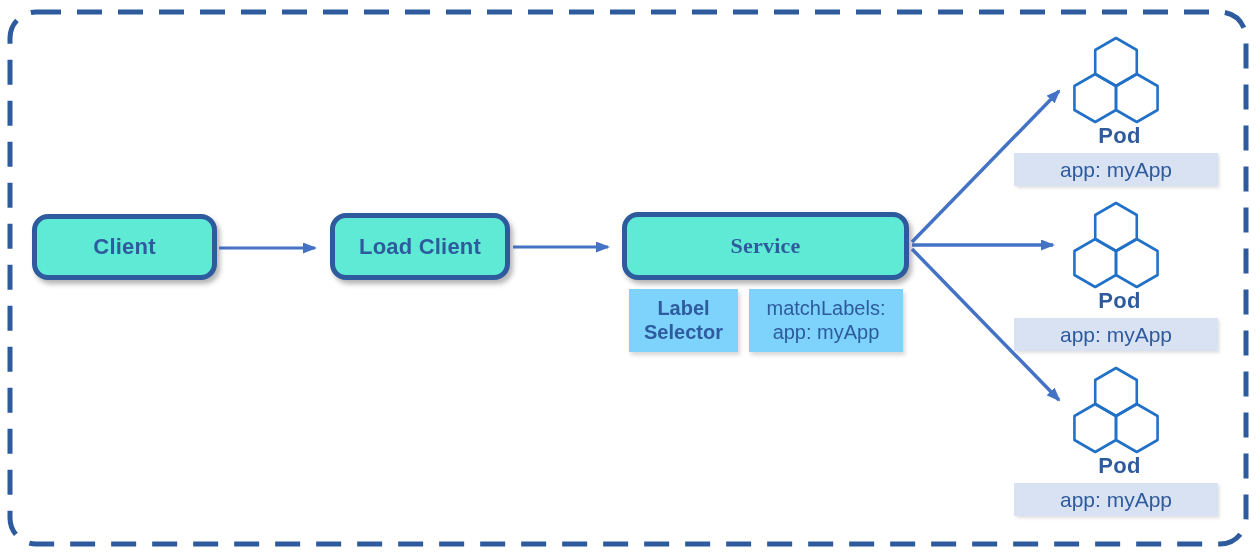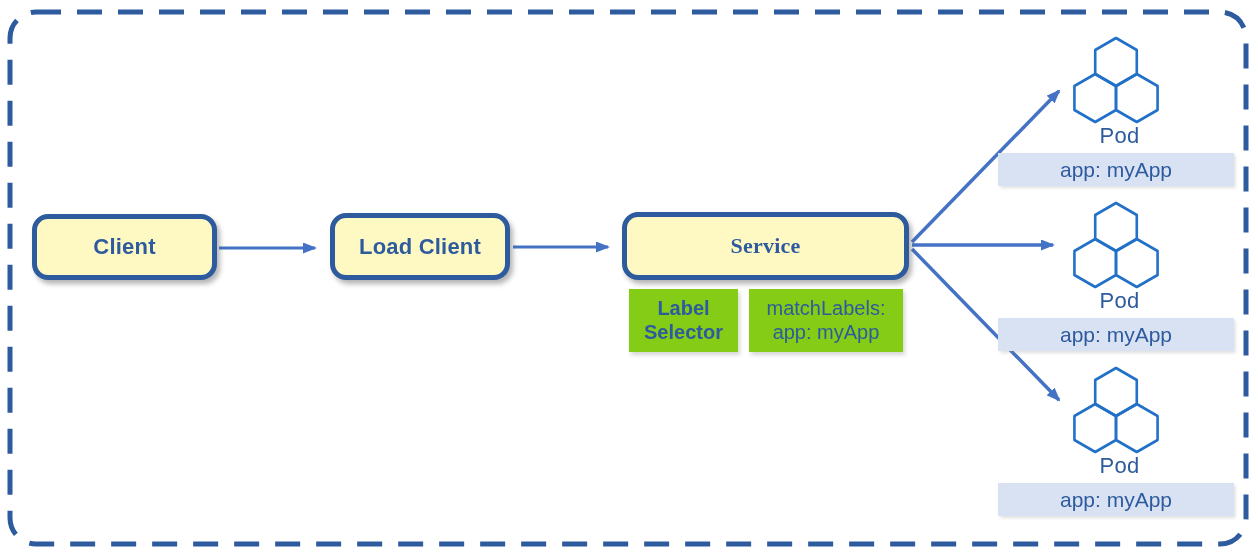--- a/index.html
+++ b/index.html
@@ -11,36 +11,36 @@
     overflow: hidden;
   }
   svg.overlay {
     position: absolute; left: 0; top: 0;
     width: 1258px; height: 556px;
     z-index: 1;
   }
   .node {
     position: absolute;
     box-sizing: border-box;
-    background: #fef9c3;
+    background: #5eead4;
     border: 5px solid #2e5b9e;
     border-radius: 16px;
     display: flex; align-items: center; justify-content: center;
     font-size: 22px; font-weight: bold; color: #2e5b9e;
     box-shadow: 3px 4px 5px rgba(90,90,90,0.45);
     z-index: 2;
     letter-spacing: 0.2px;
   }
   .node-client  { left: 32px;  top: 214px; width: 185px; height: 66px; }
   .node-lb      { left: 330px; top: 213px; width: 180px; height: 67px; }
   .node-service { left: 622px; top: 212px; width: 287px; height: 68px; font-family: Liberation Serif, serif; }
   .chip {
     position: absolute;
     box-sizing: border-box;
-    background: #84cc16;
+    background: #7dd3fc;
     color: #2e5b9e;
     display: flex; align-items: center; justify-content: center;
     text-align: center;
     font-size: 20px; line-height: 1.18;
     box-shadow: 2px 3px 4px rgba(120,120,120,0.30);
     z-index: 2;
   }
   .chip-selector { left: 629px; top: 289px; width: 109px; height: 63px; font-weight: bold; padding: 0 6px; }
   .chip-match    { left: 749px; top: 289px; width: 154px; height: 63px; padding: 0 4px; }
   .pod-group {
@@ -53,28 +53,28 @@
   .pod-group-2 { left: 1016px; top: 201px; }
   .pod-group-3 { left: 1016px; top: 366px; }
   .pod-hex { display: block; width: 88px; height: 88px; }
   .pod-hex polygon {
     fill: none;
     stroke: #2271c8;
     stroke-width: 2.6;
     stroke-linejoin: round;
   }
   .pod-label {
-    font-size: 22px; font-weight: normal; color: #2e5b9e;
+    font-size: 22px; font-weight: bold; color: #2e5b9e;
     margin-top: -1px; height: 26px; line-height: 26px;
     letter-spacing: 0.3px;
     margin-left: 7px;
   }
   .pod-tag {
     box-sizing: border-box;
-    width: 236px; height: 33px;
+    width: 204px; height: 33px;
     margin-top: 4px;
     background: #d9e2f3;
     color: #2e5b9e;
     display: flex; align-items: center; justify-content: center;
     font-size: 21px;
     box-shadow: 1.5px 2px 3px rgba(130,130,130,0.25);
   }
 </style>
 </head>
 <body>

